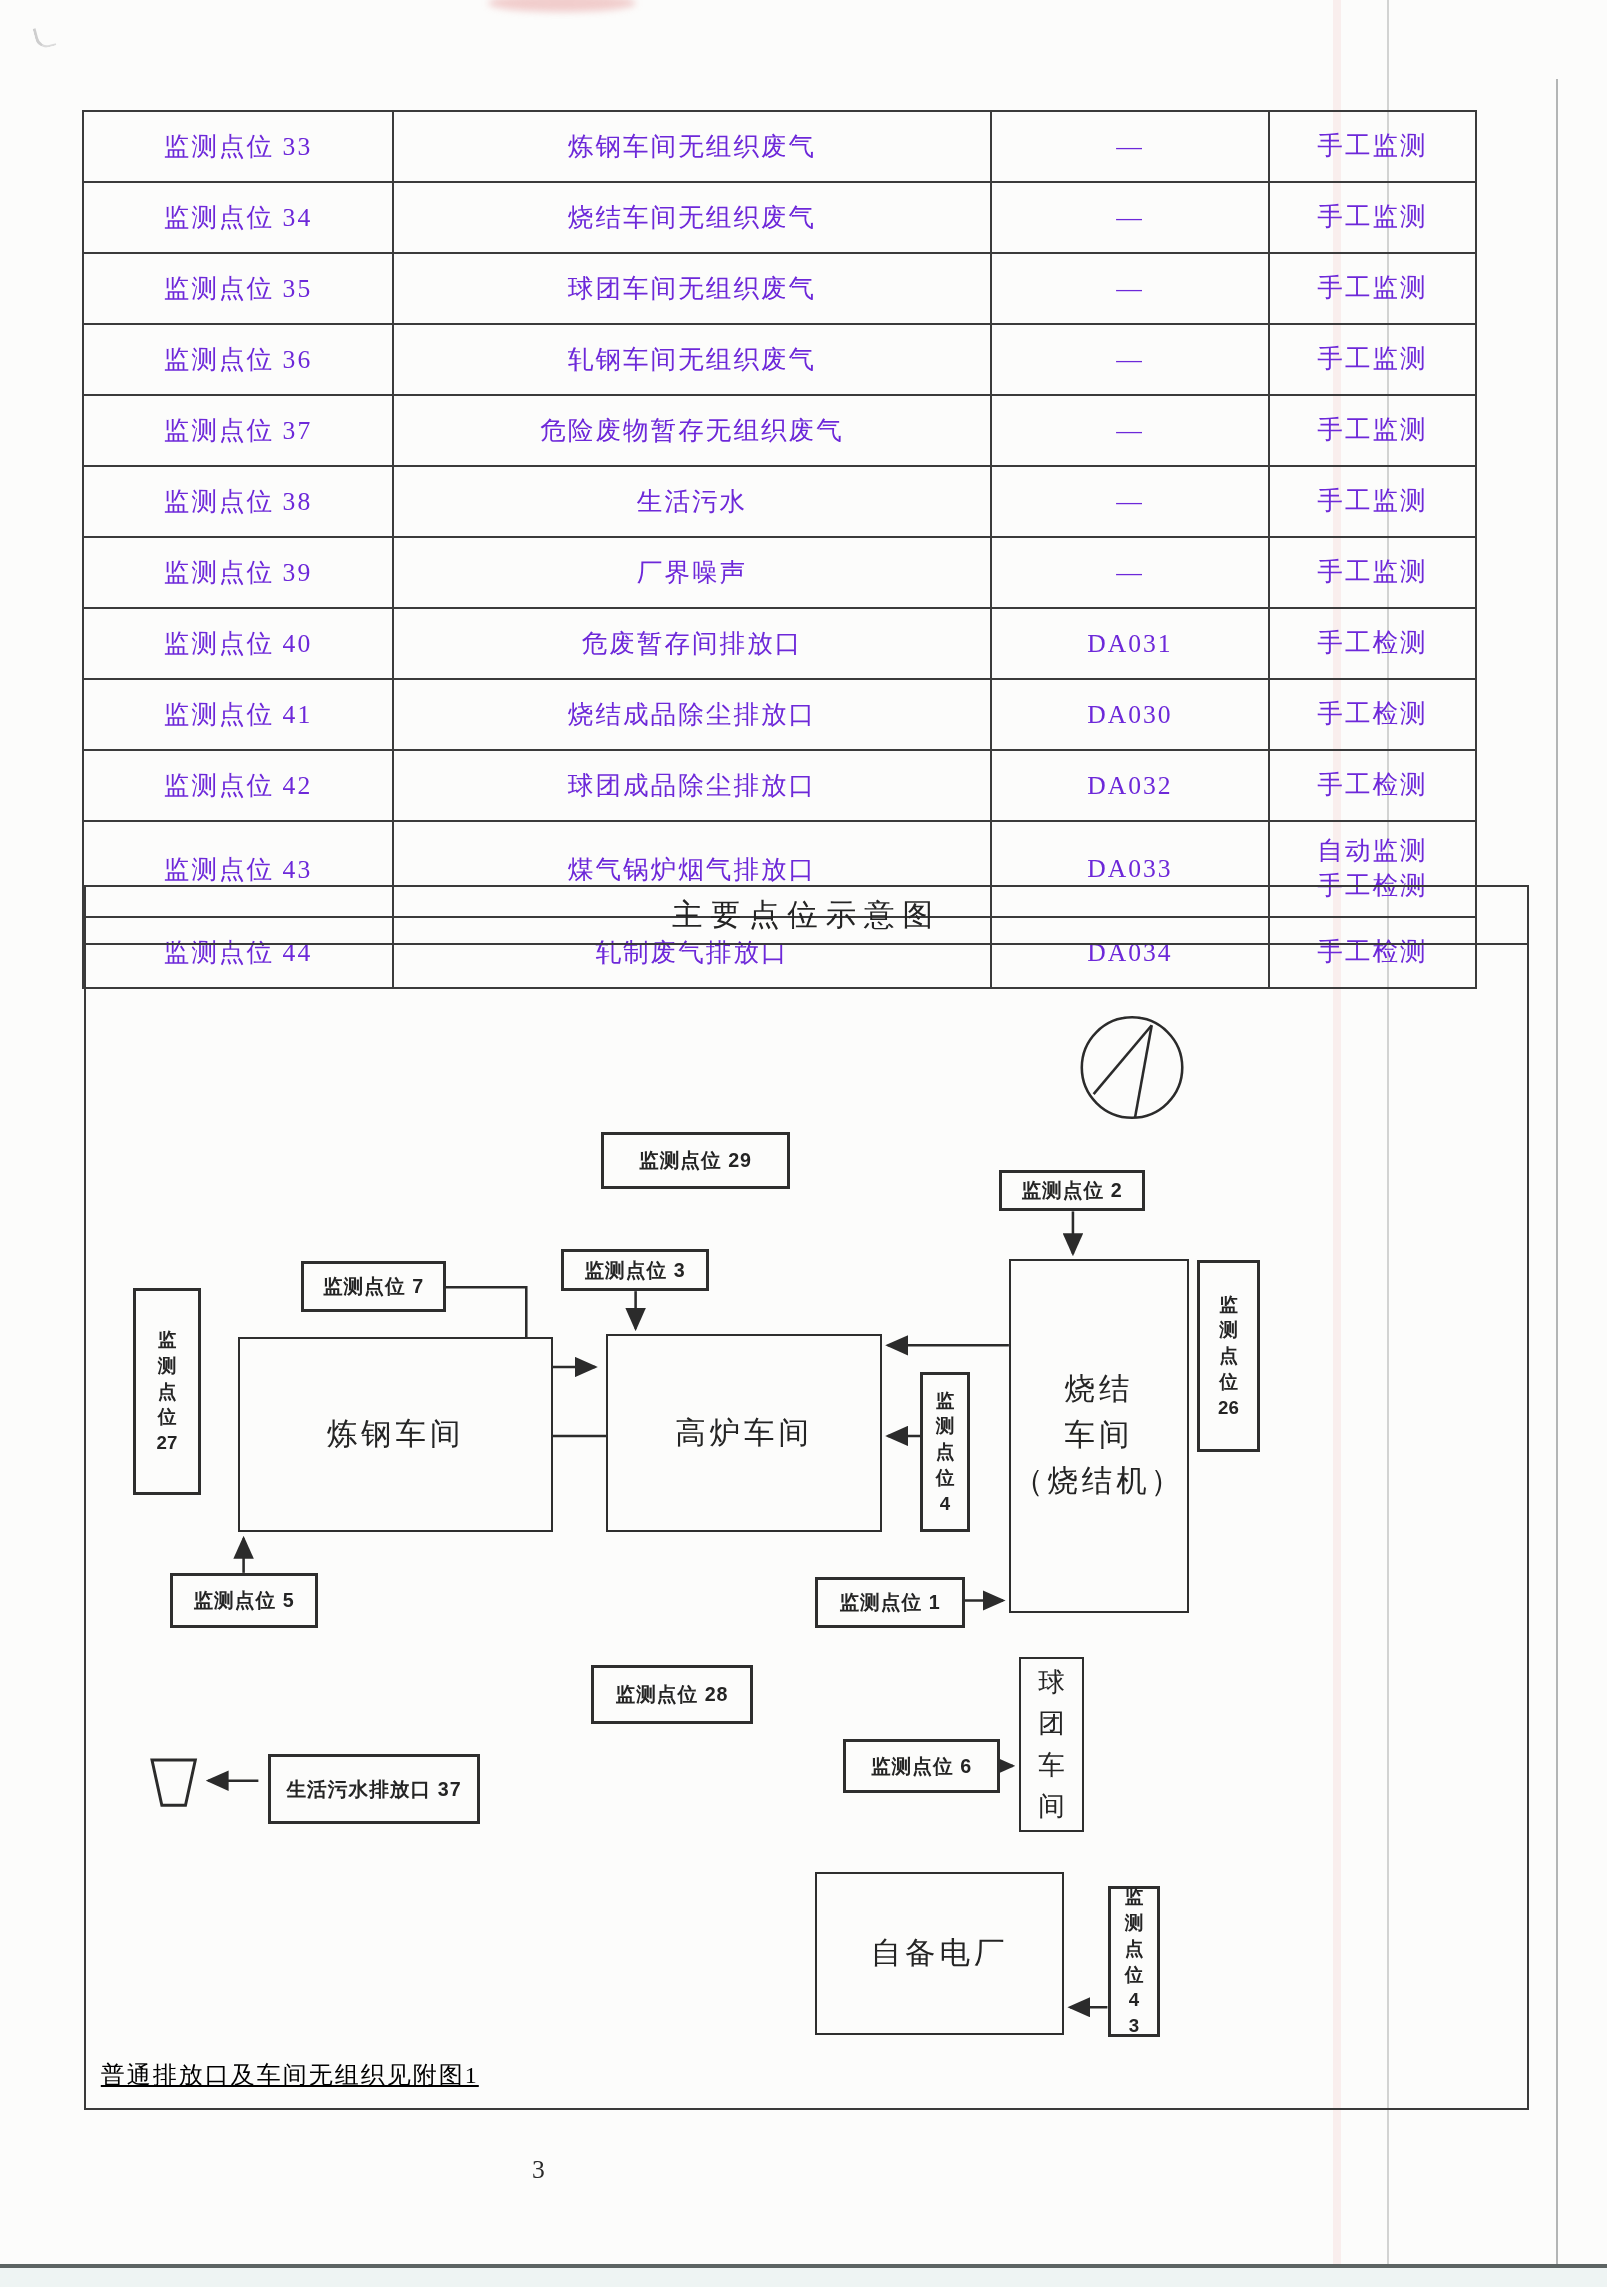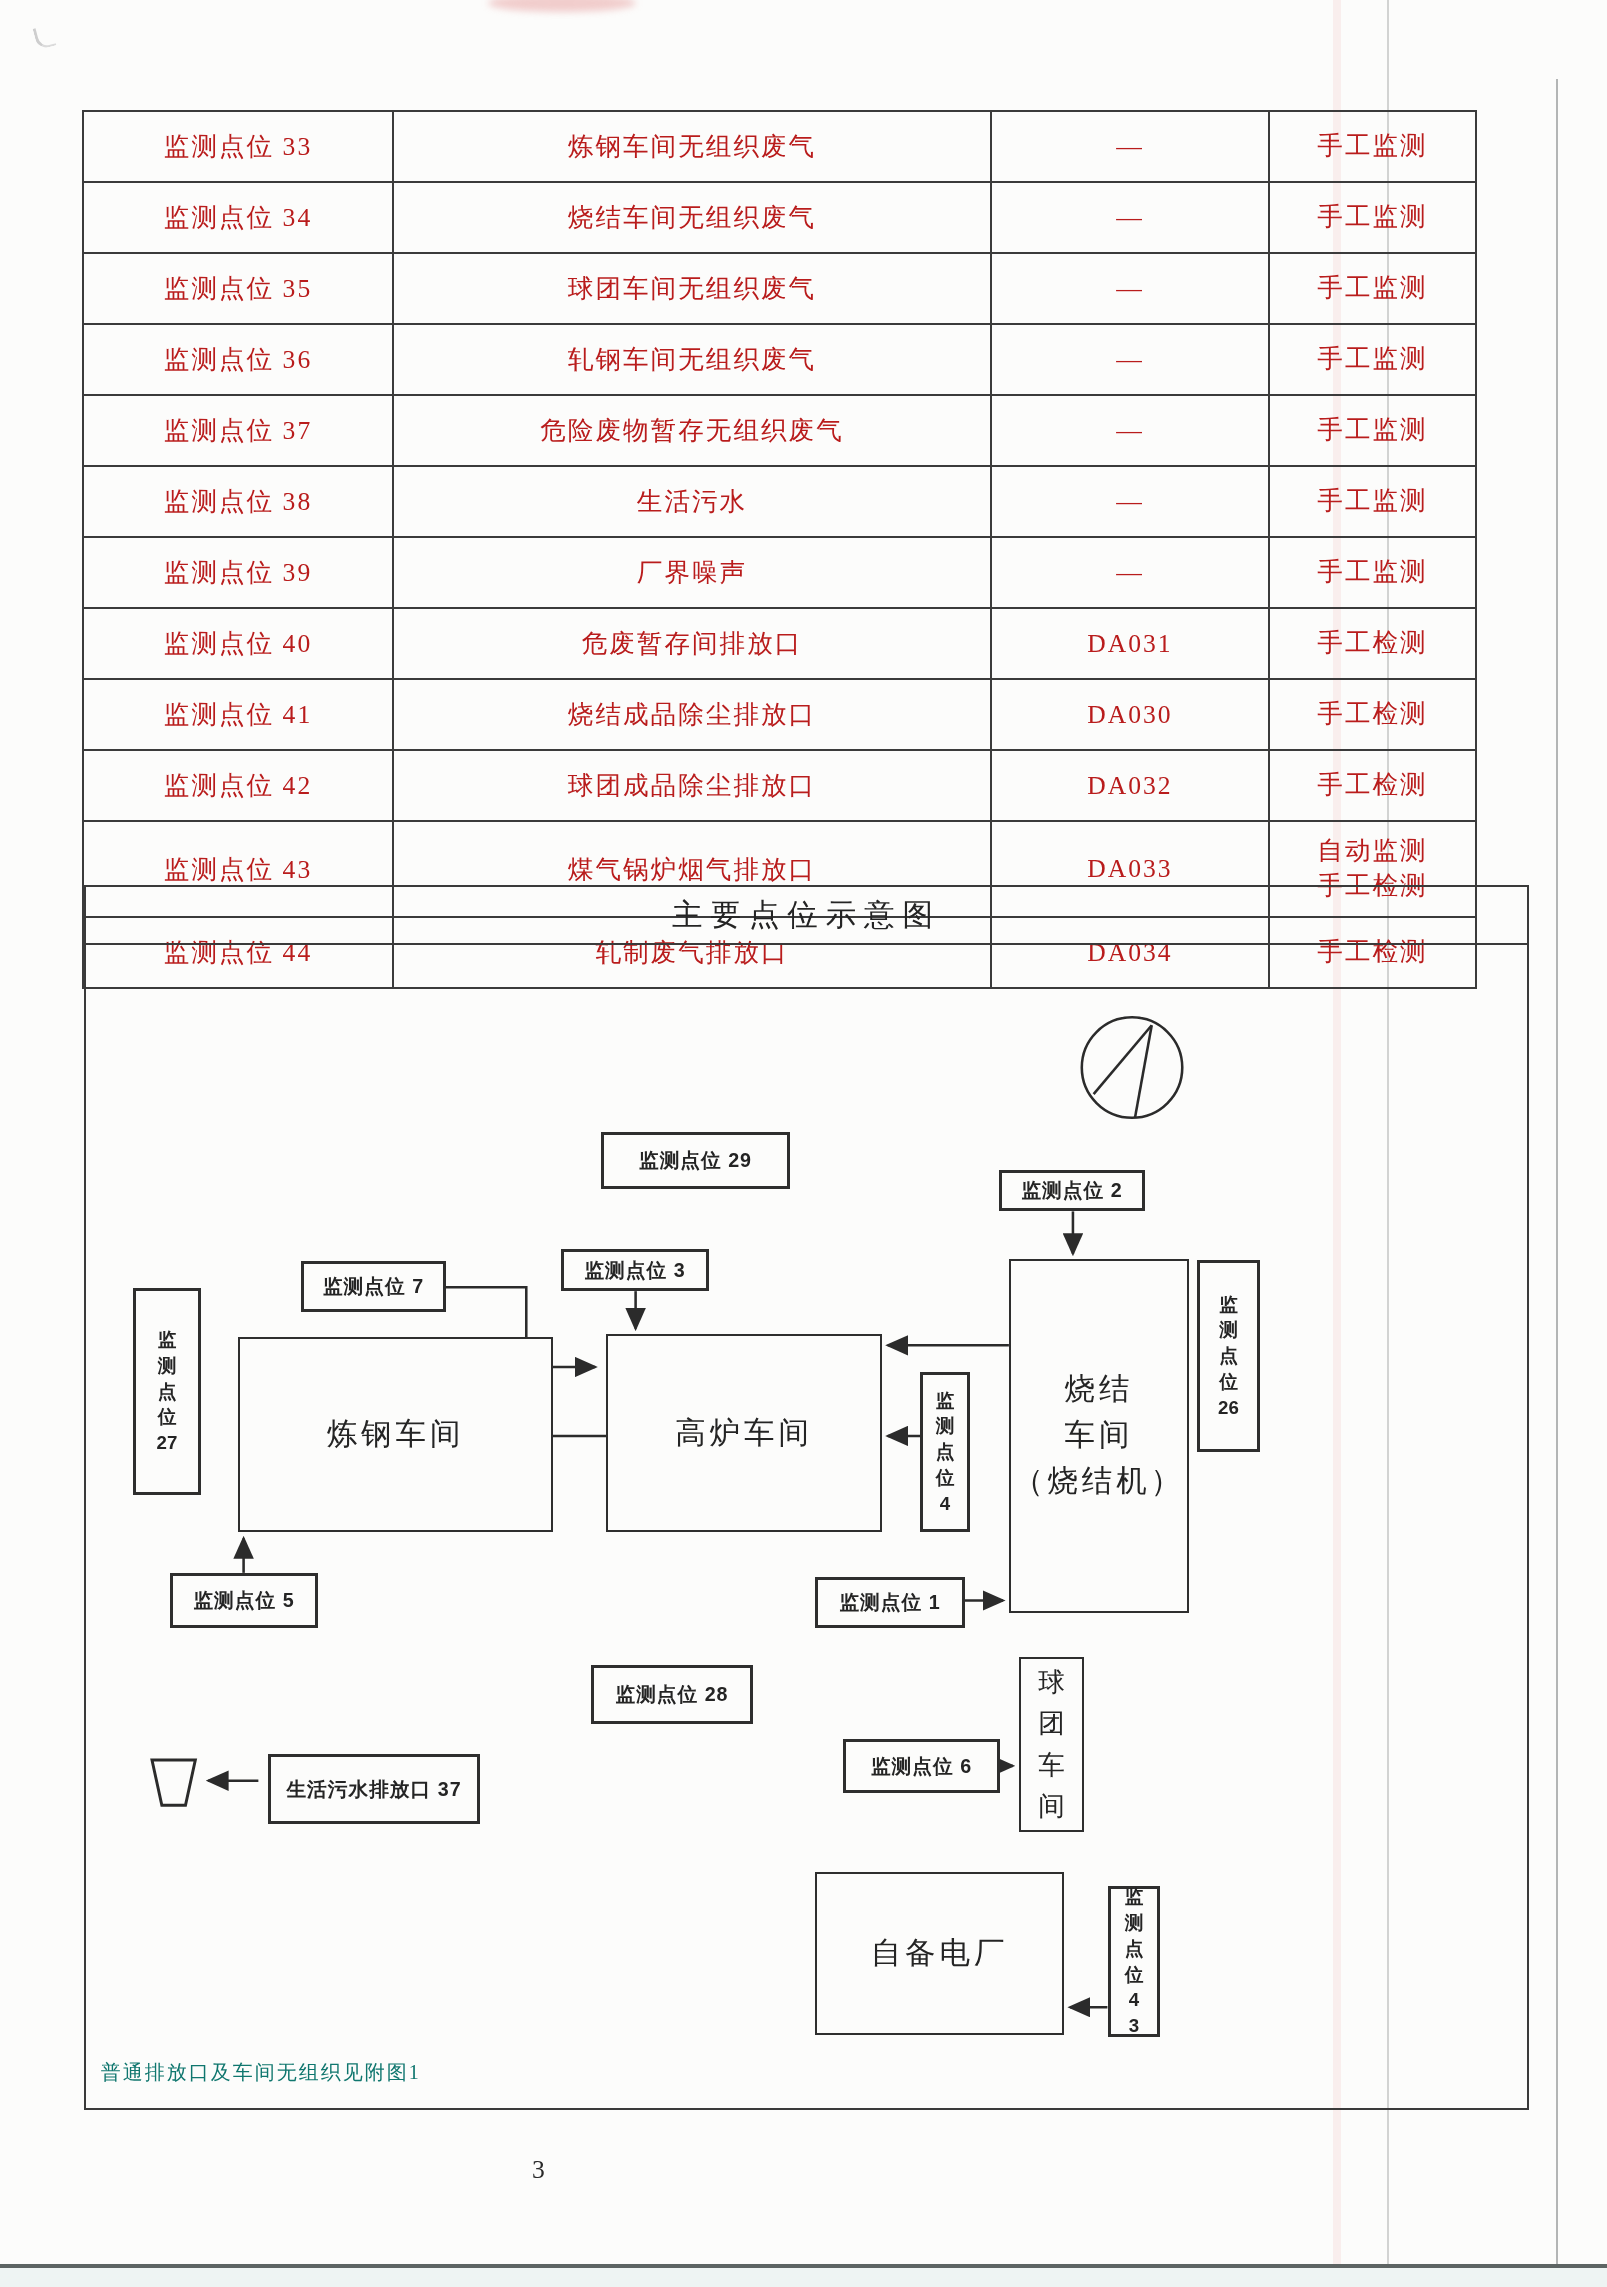--- a/index.html
+++ b/index.html
@@ -21,21 +21,21 @@
   .bottom-bar{left:0;top:2264px;width:1608px;height:3.9px;background:#5d6463;}
   .bottom-strip{left:0;top:2268px;width:1608px;height:19.7px;background:#eef4f3;}
   
   table.tbl{
     position:absolute;left:82px;top:110px;width:1393px;
     border-collapse:collapse;table-layout:fixed;
   }
   .tbl td{
     border:2px solid #3b3b3b; text-align:center; vertical-align:middle;
     font-size:25.6px; letter-spacing:2px; padding:0;
-    color:#b91c1c;
+    color:#6d28d9;
   }
   .tbl tr{height:71px;}
   .tbl tr.tall{height:96px;}
   .tbl .lines div{line-height:1.35;}
   
   .frame{
     position:absolute;left:84px;top:885px;width:1441px;height:1221px;
     border:2px solid #3a3a3a;background:transparent;
   }
   .frame-title{
@@ -48,21 +48,21 @@
   .lblbox{border:3px solid #2e2e2e;font-family:"Liberation Sans","DejaVu Sans",sans-serif;
     font-weight:bold;font-size:19.7px;letter-spacing:1px;}
   .bigbox{border:2px solid #2e2e2e;font-size:30.5px;letter-spacing:3.9px;}
   .vbox{border:3px solid #2e2e2e;flex-direction:column;
     font-family:"Liberation Sans","DejaVu Sans",sans-serif;font-weight:bold;font-size:18.7px;}
   .vbox .lines div{line-height:1.38;}
   .vbig{border:2px solid #2e2e2e;flex-direction:column;font-size:26.6px;}
   .vbig .lines div{line-height:1.55;}
   .mlines div{line-height:1.5;}
   .diagram-note{
-    position:absolute;left:14.8px;top:1172px;font-size:20px;letter-spacing:2px;color:#0f766e;
+    position:absolute;left:14.8px;top:1172px;font-size:24px;letter-spacing:2px;color:#000000;text-decoration:underline;
   }
   .page-num{position:absolute;left:532px;top:2155px;font-size:25.6px;color:#2a2a2a;}
   svg.overlay{position:absolute;left:0;top:0;pointer-events:none;}
 </style>
 </head>
 <body>
 
 <div class="page">
 
   <div class="artifact smudge-top"></div>

